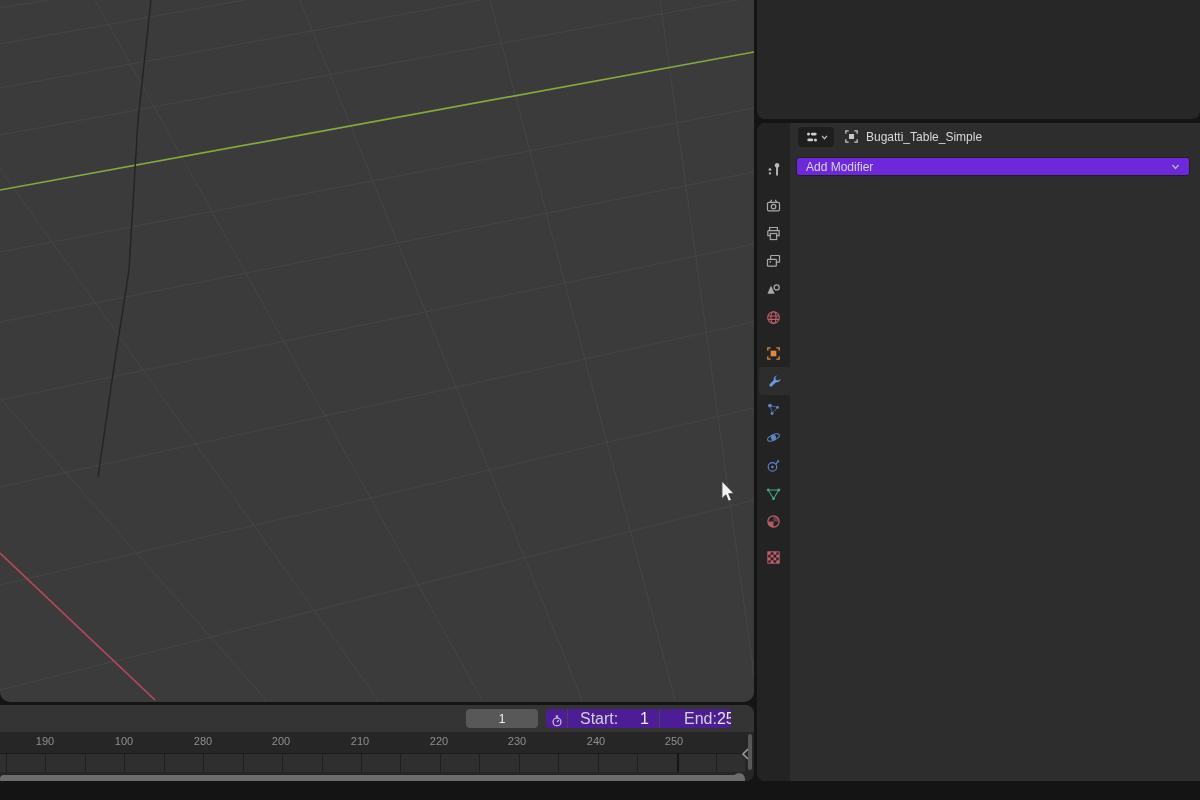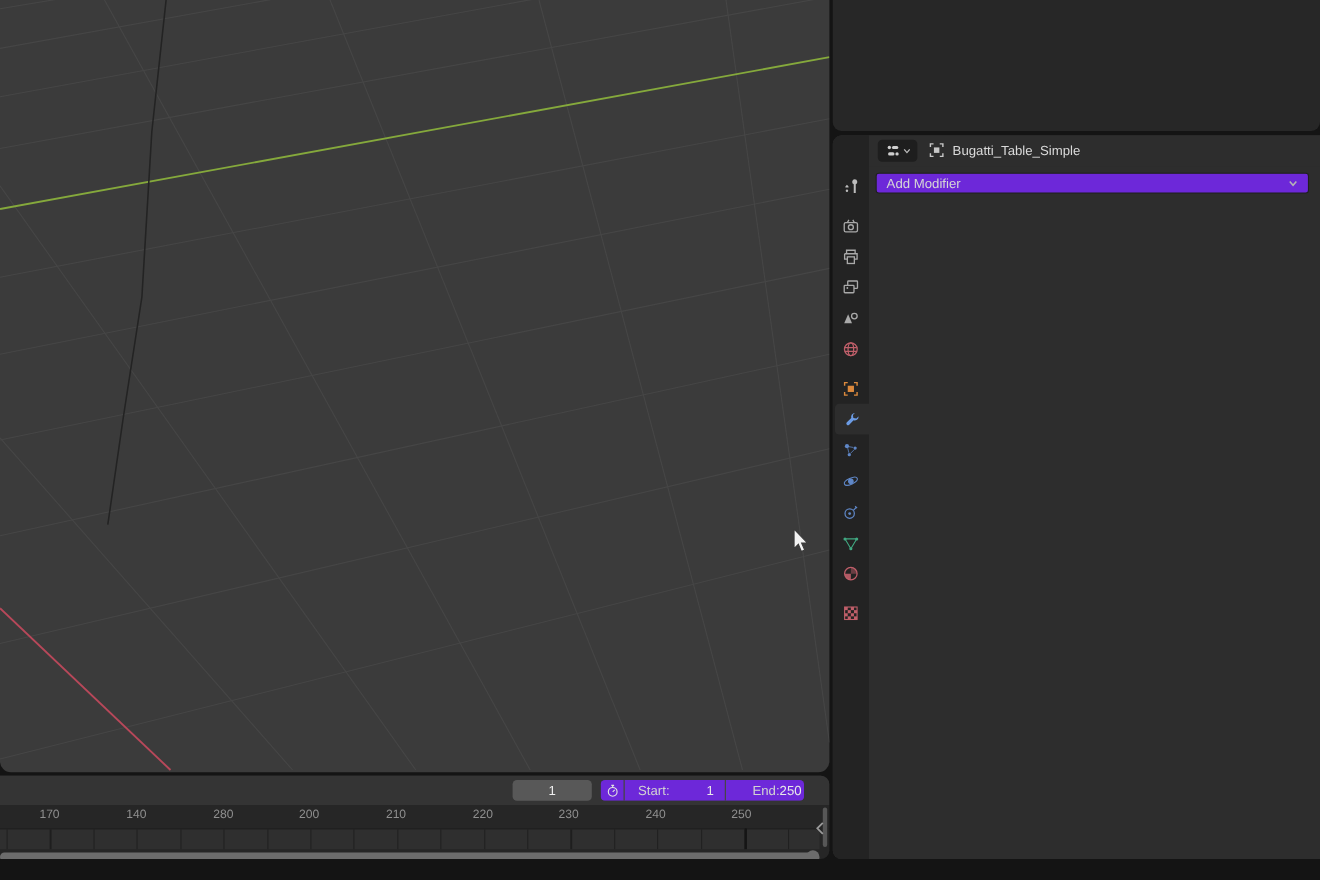--- a/index.html
+++ b/index.html
@@ -31,21 +31,21 @@
                 border:1px solid #1f1f1f;border-radius:3px;display:flex;align-items:center;
                 padding:0 9px;font-size:12px;color:#d6d6d6;cursor:pointer;}
   .add-modifier .spring{flex:1;}
   
   .timeline{position:absolute;left:0;top:705px;width:754px;height:76px;background:#262626;
             border-radius:0 8px 8px 0;overflow:hidden;}
   .tl-header{position:absolute;left:0;top:0;width:100%;height:27px;background:#343434;border-radius:0 8px 0 0;}
   .frame-field{position:absolute;left:466px;top:4px;width:72px;height:19px;background:#585858;border-radius:4px;
                display:flex;align-items:center;justify-content:center;font-size:12px;color:#efefef;cursor:pointer;}
   .range-group{position:absolute;left:546px;top:4px;height:19px;display:flex;border-radius:4px;overflow:hidden;}
-  .seg{background:#6d28d9;height:100%;display:flex;align-items:center;font-size:12px;color:#e8e8e8;}
+  .seg{background:#4c1d95;height:100%;display:flex;align-items:flex-end;font-size:16px;color:#e8e8e8;}
   .seg + .seg{border-left:1px solid #464646;}
   .seg.icon-seg{width:21px;justify-content:center;}
   .seg.start-seg{width:92px;padding:0 10px 0 12px;}
   .seg.end-seg{width:72px;padding:0 24px;}
   .seg .lab{color:#d2d2d2;}
   .seg .val{margin-left:auto;}
   .tl-ruler{position:absolute;left:0;top:27px;width:100%;height:21px;background:#262626;}
   .tick-label{position:absolute;top:3px;transform:translateX(-50%);font-size:11px;color:#8f8f8f;}
   .tl-band{position:absolute;left:0;top:48px;width:745px;height:19px;background:#2f2f2f;
            background-image:repeating-linear-gradient(90deg,#1e1e1e 0 1px,transparent 1px 39.45px);
@@ -257,22 +257,22 @@
         <span class="lab">Start:</span>
         <span class="val">1</span>
       </div>
       <div class="seg end-seg">
         <span class="lab">End:</span>
         <span class="val">250</span>
       </div>
     </div>
 
     <div class="tl-ruler">
-      <span class="tick-label" style="left:45px">170</span>
-      <span class="tick-label" style="left:124px">140</span>
+      <span class="tick-label" style="left:45px">190</span>
+      <span class="tick-label" style="left:124px">100</span>
       <span class="tick-label" style="left:203px">280</span>
       <span class="tick-label" style="left:281px">200</span>
       <span class="tick-label" style="left:360px">210</span>
       <span class="tick-label" style="left:439px">220</span>
       <span class="tick-label" style="left:517px">230</span>
       <span class="tick-label" style="left:596px">240</span>
       <span class="tick-label" style="left:674px">250</span>
     </div>
 
     <div class="tl-band"></div>

